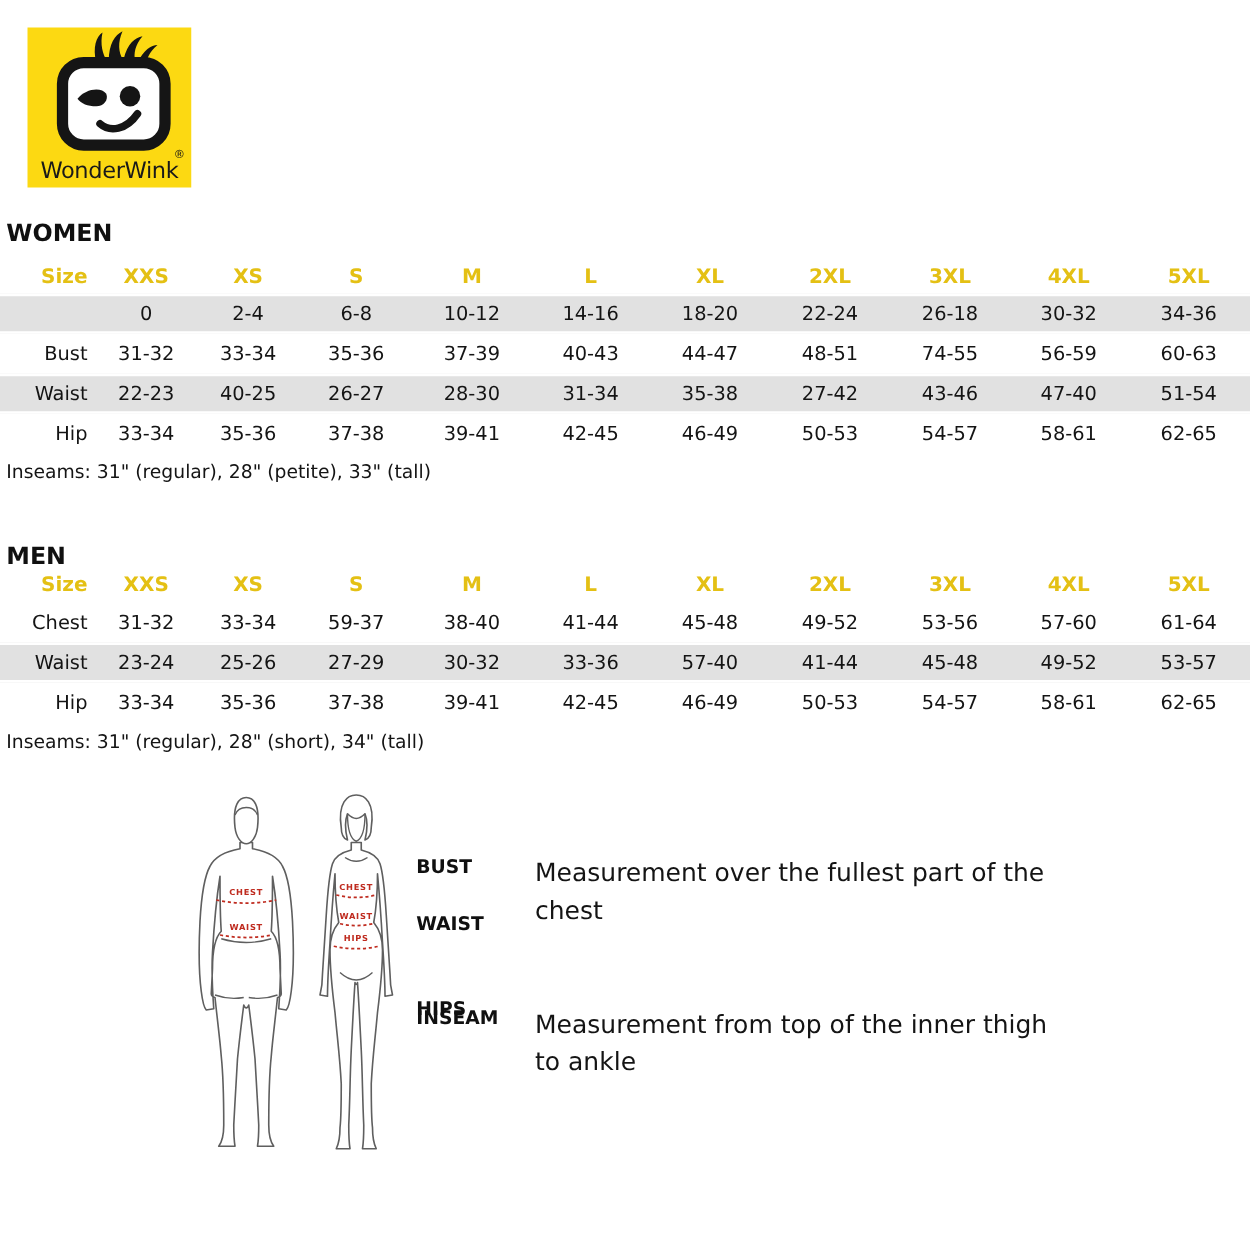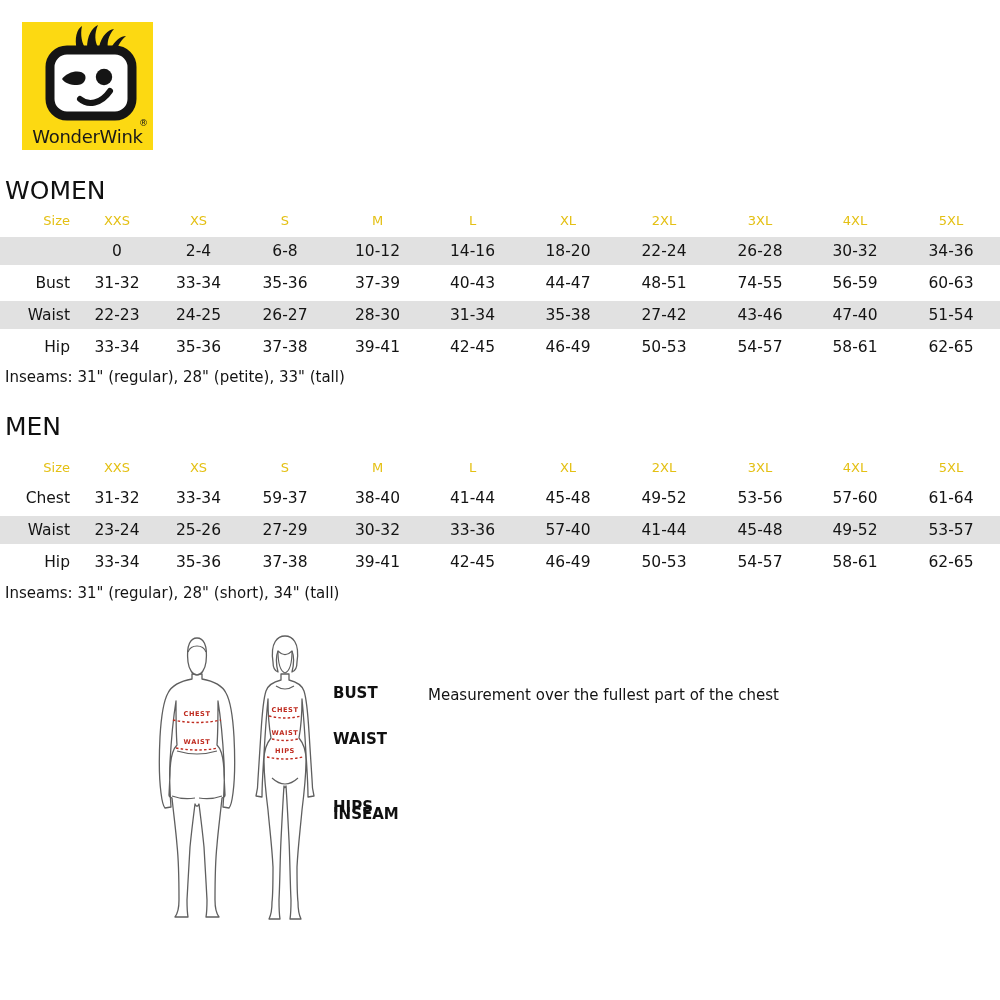--- a/index.html
+++ b/index.html
@@ -16,36 +16,36 @@
   }
   .logo svg { position:absolute; left:0; top:0; }
   .logo .brandname {
     position:absolute; left:0; bottom:3px; width:100%;
     text-align:center; font-weight:400; font-size:18px; color:#191919;
     letter-spacing:-0.3px;
   }
 
   
   .section-title {
-    position:absolute; left:5px; font-weight:normal; font-size:25px; color:#101010;
+    position:absolute; left:5px; font-weight:bold; font-size:19px; color:#101010;
   }
   #women-title { top:176px; }
-  #men-title   { top:412px; }
+  #men-title   { top:434px; }
 
   
   .sizetable { position:absolute; left:0; width:1000px; }
   #women-table { top:205px; }
   #men-table   { top:452px; }
   .trow {
     display:grid;
     grid-template-columns:77px 80px 83px 90px 95px 95px 96px 96px 96px 94px 98px;
     height:32px; align-items:center; font-size:15.5px; color:#141414;
     box-sizing:border-box;
   }
-  .trow.header { height:30px; font-weight:normal; font-size:13px; color:#e4c014; }
+  .trow.header { height:30px; font-weight:bold; font-size:16px; color:#e4c014; }
   .trow.shaded {
     background:#e1e1e1;
     border-top:2px solid #ffffff; border-bottom:2px solid #ffffff;
   }
   .cell { text-align:center; white-space:nowrap; }
   .cell.label { text-align:right; padding-right:7px; box-sizing:border-box; }
 
   .note {
     position:absolute; left:5px; font-size:15px; color:#141414; white-space:nowrap;
   }
@@ -60,21 +60,21 @@
   .mlabel  { fill:#bf2b1f; font-size:6.6px; font-weight:bold; letter-spacing:0.6px;
              text-anchor:middle; font-family:"DejaVu Sans","Liberation Sans",sans-serif; }
 
   
   .legend-row { position:absolute; left:333px; display:flex; align-items:flex-start; }
   #legend-0 { top:684px; }
   #legend-1 { top:730px; }
   #legend-2 { top:798px; }
   #legend-3 { top:805px; }
   .legend-term { width:95px; font-weight:bold; font-size:15px; color:#101010; flex:none; }
-  .legend-def  { width:420px; font-size:15px; color:#141414; line-height:1.48;
+  .legend-def  { width:420px; font-size:20px; color:#141414; line-height:1.48;
                  white-space:pre-line; }
 </style>
 </head>
 <body>
 
 <div class="logo">
   <svg width="131" height="128" viewBox="0 0 131 128">
 
     <g fill="#151515">
       <path d="M55,28 C52,16 55,7 60,4 C58,13 60,22 64,27 Z"></path>
@@ -113,41 +113,41 @@
     </div>
     <div class="trow shaded">
       <div class="cell label"></div>
       <div class="cell">0</div>
       <div class="cell">2-4</div>
       <div class="cell">6-8</div>
       <div class="cell">10-12</div>
       <div class="cell">14-16</div>
       <div class="cell">18-20</div>
       <div class="cell">22-24</div>
-      <div class="cell">26-28</div>
+      <div class="cell">26-18</div>
       <div class="cell">30-32</div>
       <div class="cell">34-36</div>
     </div>
     <div class="trow">
       <div class="cell label">Bust</div>
       <div class="cell">31-32</div>
       <div class="cell">33-34</div>
       <div class="cell">35-36</div>
       <div class="cell">37-39</div>
       <div class="cell">40-43</div>
       <div class="cell">44-47</div>
       <div class="cell">48-51</div>
       <div class="cell">74-55</div>
       <div class="cell">56-59</div>
       <div class="cell">60-63</div>
     </div>
     <div class="trow shaded">
       <div class="cell label">Waist</div>
       <div class="cell">22-23</div>
-      <div class="cell">24-25</div>
+      <div class="cell">40-25</div>
       <div class="cell">26-27</div>
       <div class="cell">28-30</div>
       <div class="cell">31-34</div>
       <div class="cell">35-38</div>
       <div class="cell">27-42</div>
       <div class="cell">43-46</div>
       <div class="cell">47-40</div>
       <div class="cell">51-54</div>
     </div>
     <div class="trow">
@@ -279,13 +279,14 @@
   <div class="legend-def">Measurement over the fullest part of the chest</div>
 </div>
 <div class="legend-row" id="legend-1">
   <div class="legend-term">WAIST</div>
 </div>
 <div class="legend-row" id="legend-2">
   <div class="legend-term">HIPS</div>
 </div>
 <div class="legend-row" id="legend-3">
   <div class="legend-term">INSEAM</div>
+  <div class="legend-def">Measurement from top of the inner thigh to ankle</div>
 </div>
 
 </body></html>

